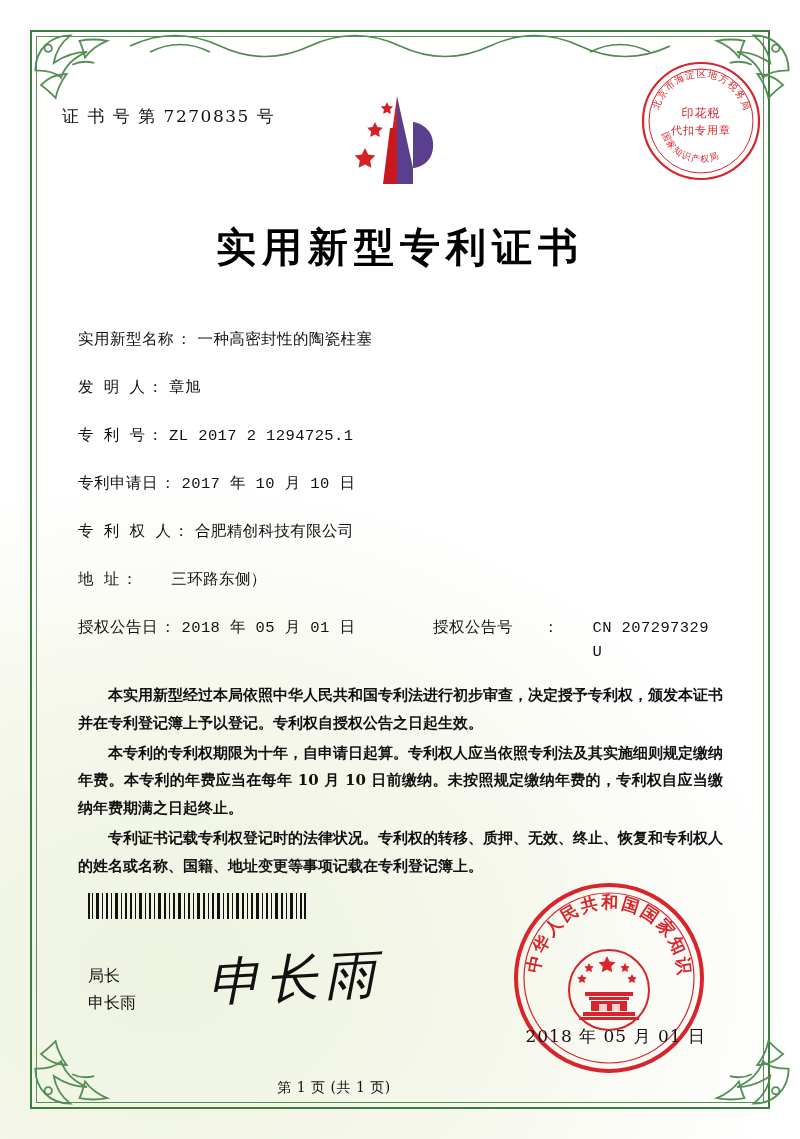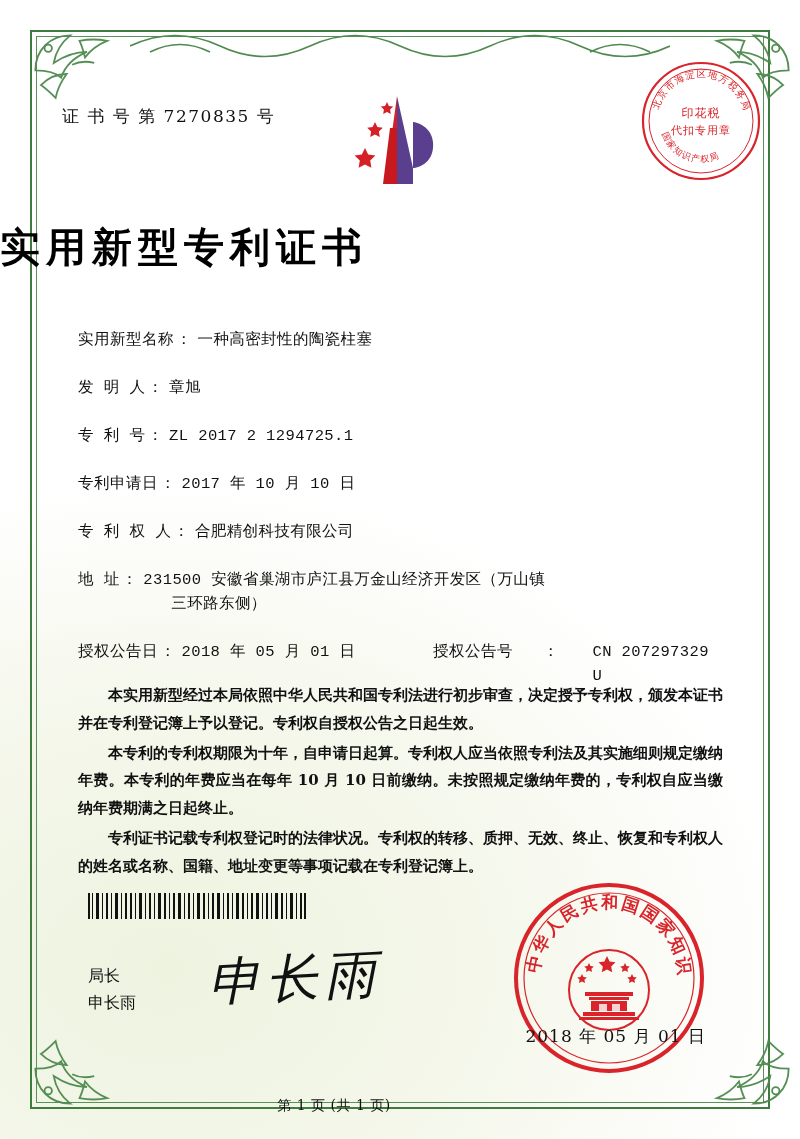--- a/index.html
+++ b/index.html
@@ -91,21 +91,21 @@
     color: #111;
     font-family: "DejaVu Serif", "Liberation Serif", serif;
   }
 
   
   .doc-title {
     position: absolute;
     left: 0;
     top: 220px;
     width: 800px;
-    text-align: left;
+    text-align: center;
     font-size: 40px;
     font-weight: bold;
     letter-spacing: 6px;
     color: #000;
     font-family: "DejaVu Serif", "Liberation Serif", serif;
   }
 
   
   .fields {
     position: absolute;
@@ -207,21 +207,21 @@
     font-size: 17px;
     color: #111;
     letter-spacing: 1px;
     font-family: "DejaVu Serif", "Liberation Serif", serif;
   }
 
   
   .footer {
     position: absolute;
     left: 0;
-    bottom: 24px;
+    bottom: 42px;
     width: 668px;
     text-align: center;
     font-size: 14px;
     color: #111;
     letter-spacing: 0.5px;
     font-family: "DejaVu Serif", "Liberation Serif", serif;
   }
 </style>
 </head>
 <body>
@@ -351,21 +351,20 @@
     <div class="field-row">
       <span class="field-label">专 利 权 人</span>
       <span class="field-sep">：</span>
       <span class="field-value">合肥精创科技有限公司</span>
     </div>
 
     <div class="field-row">
       <span class="field-label">地        址</span>
       <span class="field-sep">：</span>
       <span class="field-value">
-        <span>231500 安徽省巢湖市庐江县万金山经济开发区（万山镇</span>
         <span class="line2">三环路东侧）</span>
       </span>
     </div>
 
     <div class="field-row inline-two">
       <span class="field-col-left">
         <span class="field-label">授权公告日</span>
         <span class="field-sep">：</span>
         <span class="field-value">2018 年 05 月 01 日</span>
       </span>

